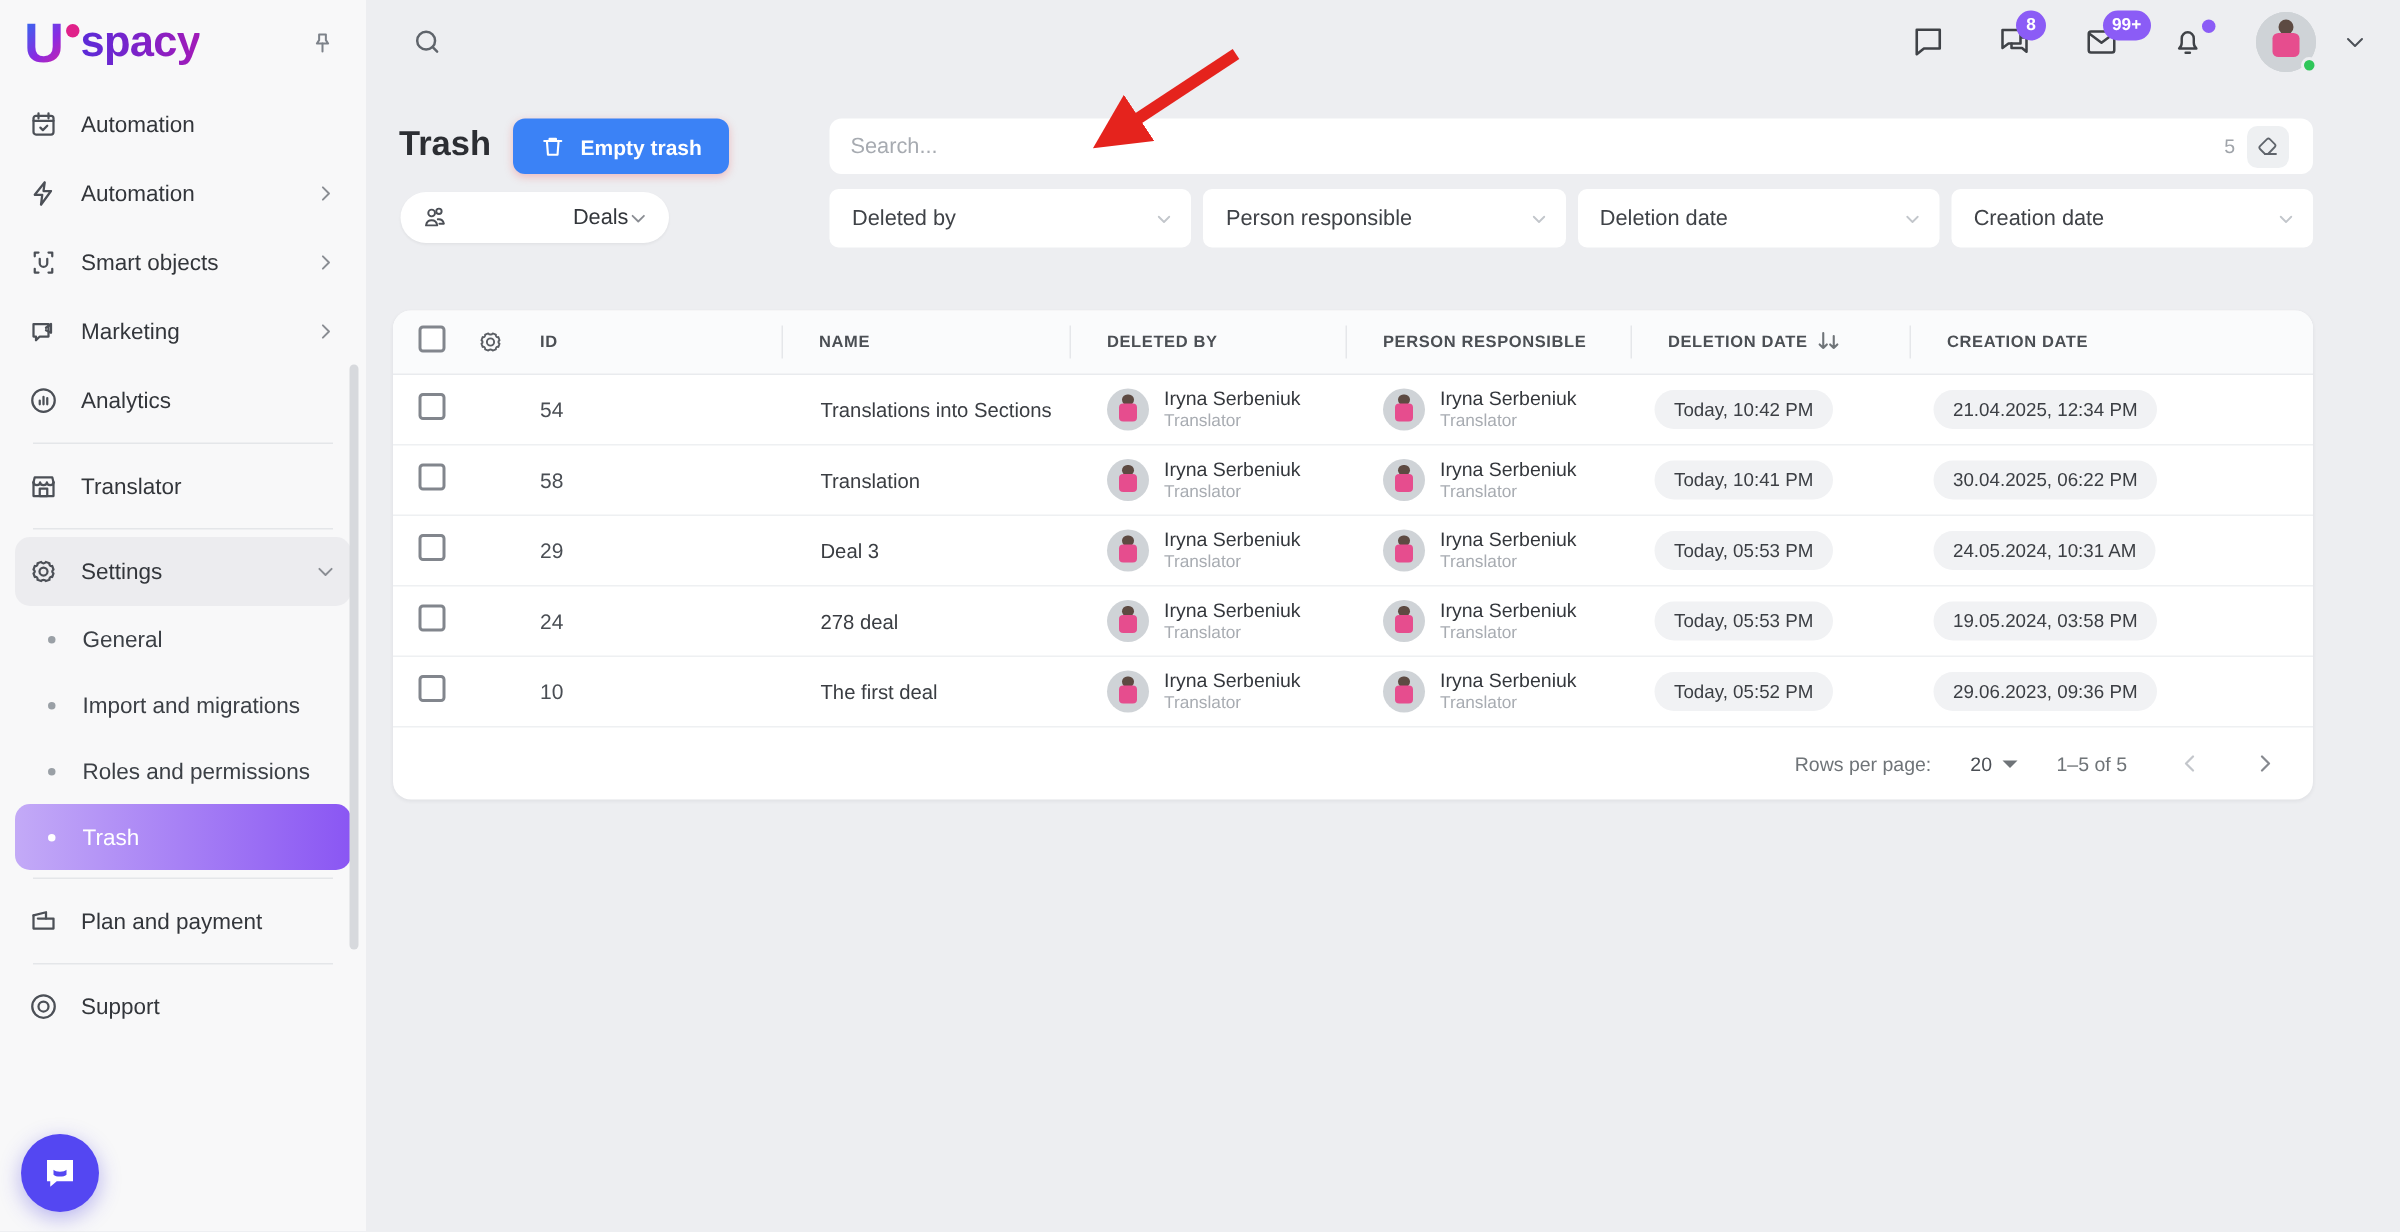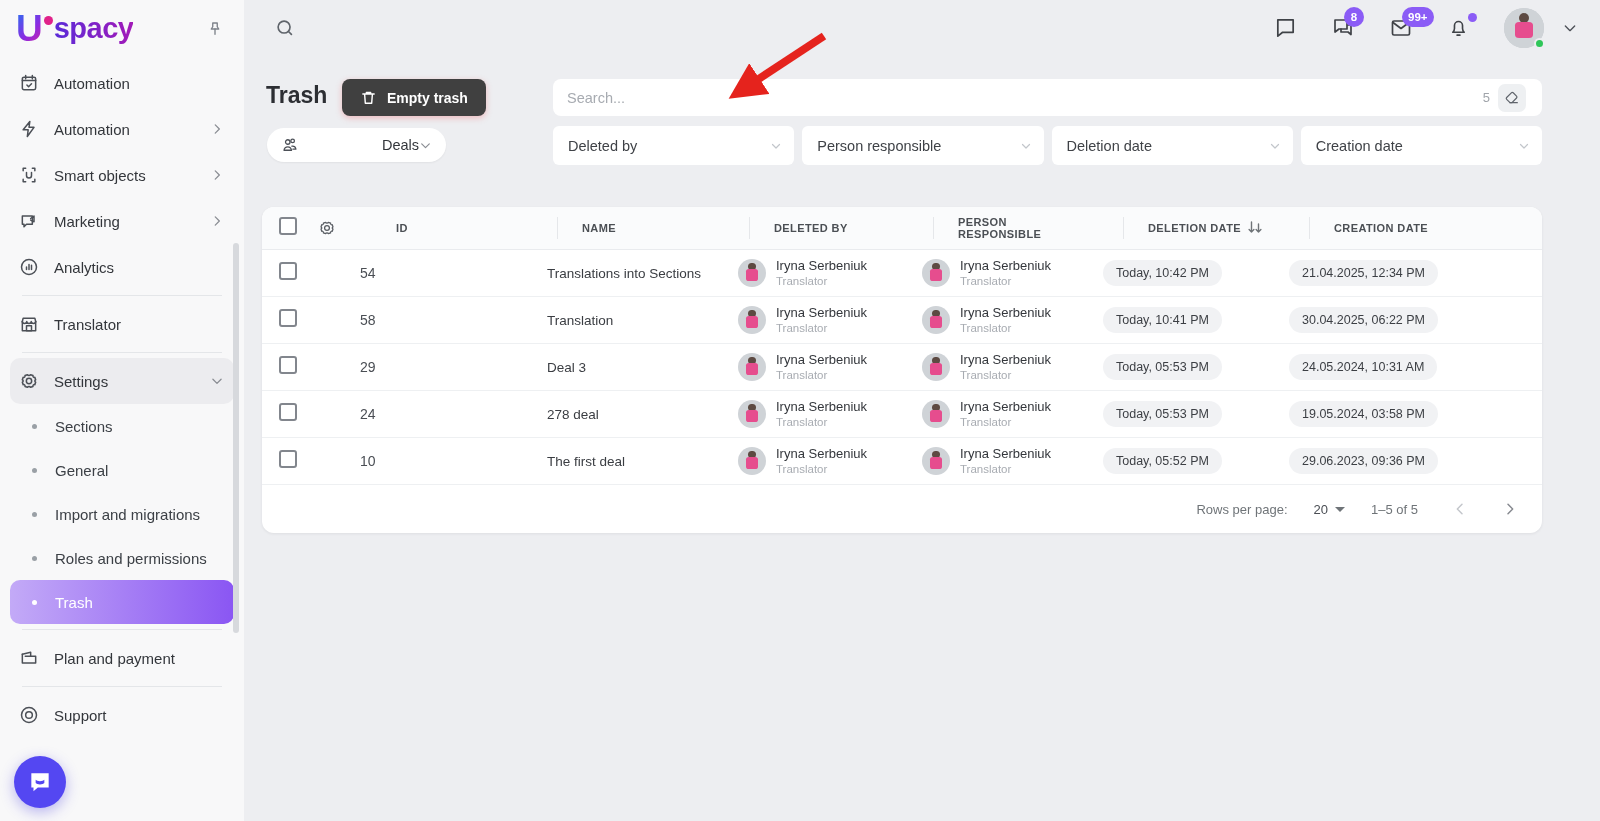--- a/index.html
+++ b/index.html
@@ -58,21 +58,21 @@
   .tb-avatar .photo { position:absolute; inset:0; border-radius:50%; overflow:hidden; background:#cfd3d7; }
   .photo::before { content:""; position:absolute; top:13%; left:37%; width:26%; height:26%; border-radius:50%; background:#5d4a42; }
   .photo::after { content:""; position:absolute; top:37%; left:27%; width:46%; height:40%; border-radius:22%; background:#e64d8e; }
   .online-dot { position:absolute; right:-1px; bottom:-1px; width:11px; height:11px; border-radius:50%;
                 background:#2fc659; border:2px solid #edeef1; }
   .tb-chev { color:#4c5057; display:flex; }
 
   
   .page-title { position:absolute; left:22px; top:82px; font-size:23px; font-weight:700; color:#2c2e33; }
   .empty-trash-btn { position:absolute; left:98px; top:79px; height:37px; padding:0 18px; border:none;
-                     border-radius:8px; background:#404040; color:#fff; font-size:14px; font-weight:600;
+                     border-radius:8px; background:#3b82f6; color:#fff; font-size:14px; font-weight:600;
                      font-family:inherit; display:flex; align-items:center; gap:10px; cursor:pointer;
                      box-shadow:0 2px 6px rgba(240,90,95,.35); }
   .deals-pill { position:absolute; left:23px; top:128px; width:179px; height:34px; background:#fff;
                 border-radius:17px; display:flex; align-items:center; padding:0 14px 0 14px;
                 box-shadow:0 1px 2px rgba(30,33,40,.06); cursor:pointer; }
   .deals-pill .dicon { color:#4c5057; display:flex; margin-right:10px; }
   .deals-pill .dlabel { font-size:14.5px; color:#33363b; flex:1;text-align:right; }
   .deals-pill .dchev { color:#8a8d93; display:flex; }
 
   .search-box { position:absolute; left:309px; top:79px; width:989px; height:37px; background:#fff;
@@ -92,21 +92,21 @@
 
   
   .anno-arrow { position:absolute; left:468px; top:26px; pointer-events:none; z-index:9; }
 
   
   .table-card { position:absolute; left:18px; top:207px; width:1280px; background:#fff; border-radius:12px;
                 box-shadow:0 1px 3px rgba(30,33,40,.07); overflow:hidden; }
   .tgrid { display:grid; grid-template-columns:44px 54px 161px 192px 184px 190px 186px 1fr; align-items:center; }
   .thead { height:43px; background:#fafbfc; border-bottom:1px solid #e9ebee; }
   .thead .hlabel { font-size:11px; font-weight:700; letter-spacing:.4px; color:#4b4f54; text-transform:uppercase;
-                   display:flex; align-items:center; gap:4px;margin-left:36px; }
+                   display:flex; align-items:center; gap:4px; }
   .hdiv { border-left:1px solid #e5e7ea; height:22px; display:flex; align-items:center; padding-left:24px; align-self:center; }
   .c-check { padding-left:17px; }
   .cb { width:18px; height:18px; border:2px solid #82868d; border-radius:3px; background:#fff; display:inline-block;
         cursor:pointer; }
   .hgear { color:#5a5e64; display:flex; padding-left:12px; cursor:pointer; }
   .sort-ic { color:#6f7478; display:flex; margin-left:2px; }
 
   .trow { height:47px; border-bottom:1px solid #eef0f2; }
   .trow:last-of-type { border-bottom:1px solid #eef0f2; }
   .c-id { font-size:14px; color:#4a4e54; }
@@ -239,24 +239,20 @@
             </svg>
         </span>
         <span class="nlabel">Settings</span>
         <span class="nchev">
           <svg width="14" height="14" viewBox="0 0 24 24" fill="none" stroke="currentColor" stroke-width="2.2" stroke-linecap="round" stroke-linejoin="round">
               <path d="M5 9l7 7 7-7"></path>
             </svg>
         </span>
       </div>
 
-      <div class="nav-sub">
-        <span class="bullet"></span>
-        <span>Sections</span>
-      </div>
       <div class="nav-sub">
         <span class="bullet"></span>
         <span>General</span>
       </div>
       <div class="nav-sub">
         <span class="bullet"></span>
         <span>Import and migrations</span>
       </div>
       <div class="nav-sub">
         <span class="bullet"></span>

